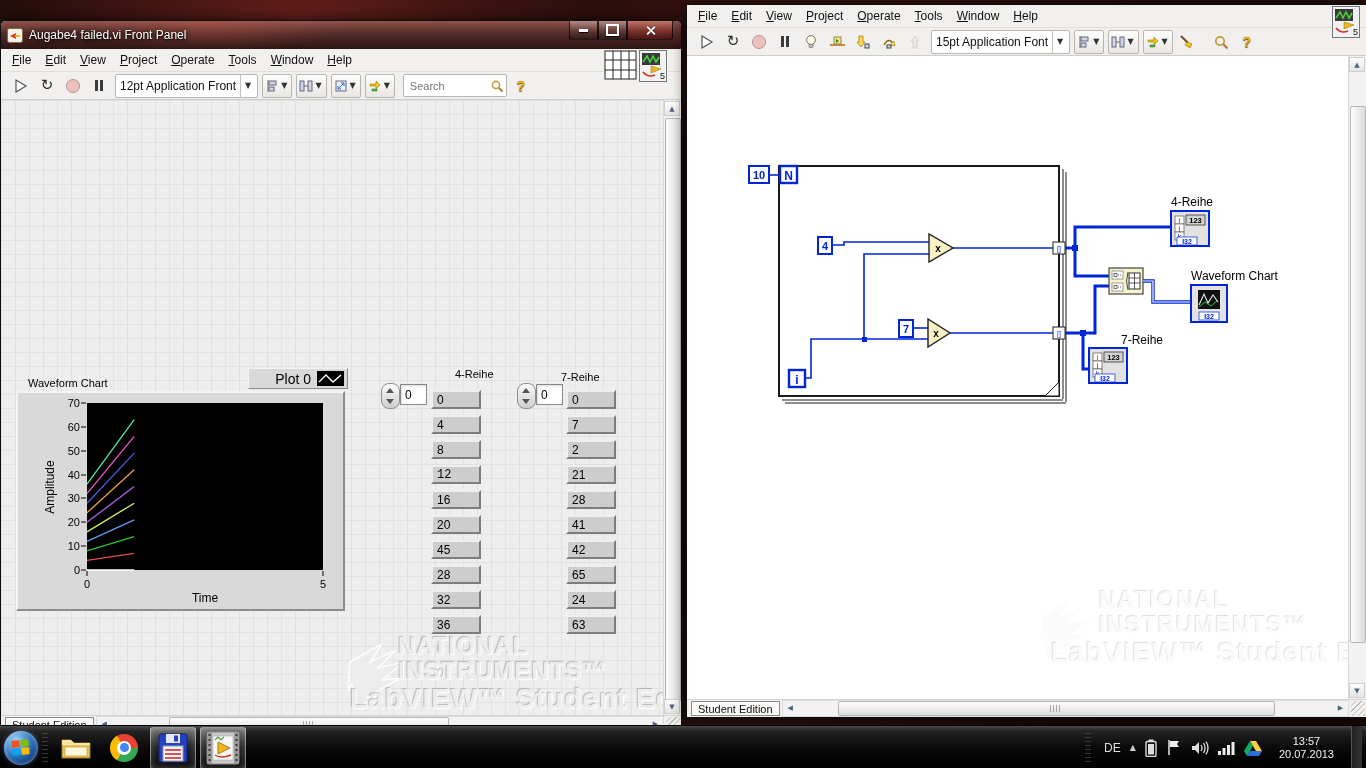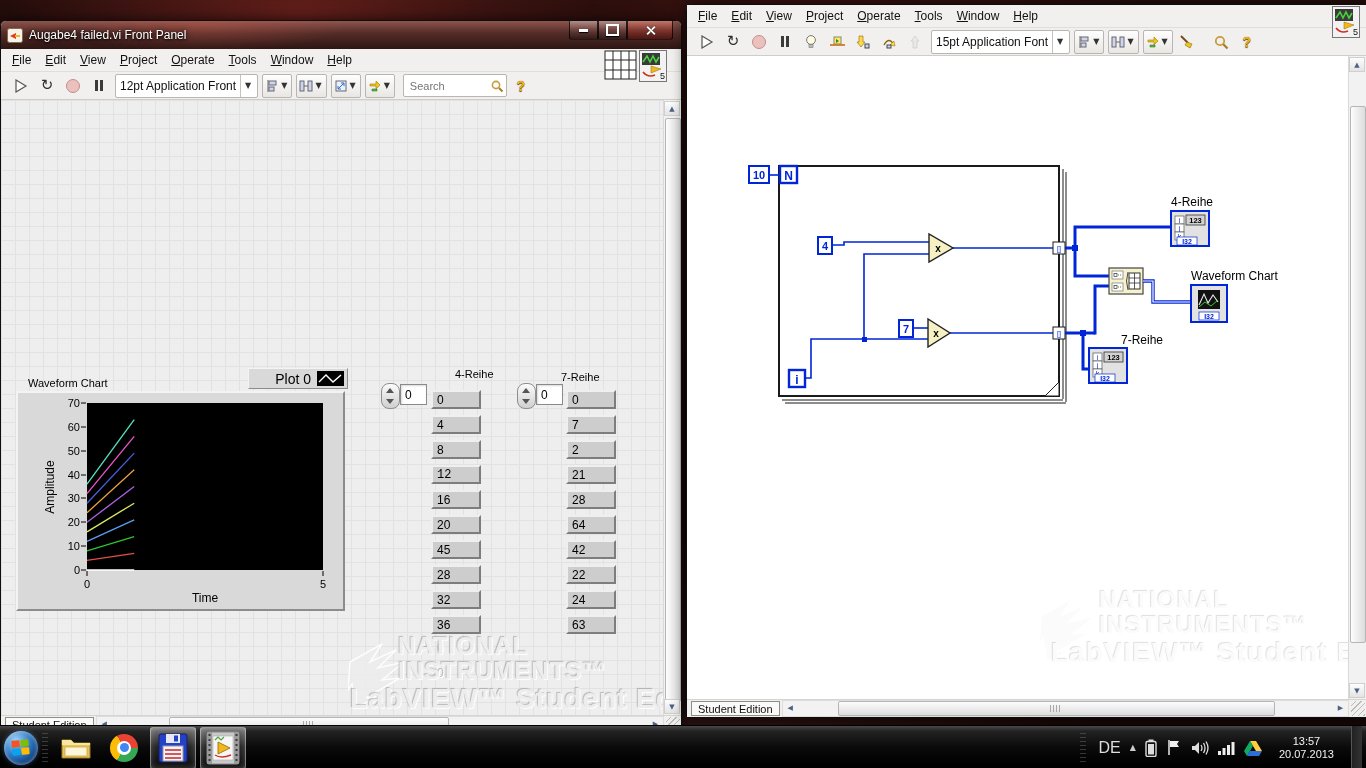--- a/index.html
+++ b/index.html
@@ -102,21 +102,21 @@
   .wm-bd .wm-line{color:#fbfbfb;text-shadow:-1px -1px 1px rgba(0,0,0,.13),1px 1px 1px rgba(255,255,255,1);}
   
   .taskbar{position:absolute;left:0;top:725px;width:1366px;height:43px;
     background:linear-gradient(#4a4a4a,#222 12%,#0a0a0a 50%,#000 90%);border-top:1px solid #000;display:flex;align-items:center;}
   .tb-sep{width:6px;height:30px;margin:0 4px;background:
     repeating-linear-gradient(#666 0 1px, transparent 1px 4px);background-size:1px 100%;background-position:2px 0;background-repeat:repeat-x;opacity:.5;}
   .task-btn{width:44px;height:40px;display:flex;align-items:center;justify-content:center;border-radius:3px;margin:0 2px;}
   .task-btn.active{border:1px solid rgba(255,255,255,.45);
     background:linear-gradient(rgba(255,255,255,.35),rgba(255,255,255,.12) 45%,rgba(255,255,255,.05));box-shadow:inset 0 0 6px rgba(255,255,255,.25);}
   .tray{margin-left:auto;display:flex;align-items:center;gap:9px;padding-right:4px;color:#eee;}
-  .tray .lang{font-size:16px;color:#ddd;}
+  .tray .lang{font-size:12px;color:#ddd;}
   .tray .chev{font-size:8px;color:#ccc;font-family:"DejaVu Sans",sans-serif;}
   .clock{text-align:center;font-size:11px;color:#f2f2f2;line-height:13px;padding:0 8px;}
   .show-desktop{width:10px;height:43px;border-left:1px solid #555;background:linear-gradient(90deg,#222,#333);}
   .orb{width:34px;height:34px;margin-left:4px;border-radius:50%;position:relative;
     background:radial-gradient(circle at 35% 28%, #9fd4f5, #2e78c4 45%, #0d3a78 75%, #061f46);box-shadow:inset 0 0 4px rgba(255,255,255,.6),0 0 5px rgba(120,180,255,.35);}
   .orb .flag{position:absolute;left:8px;top:9px;width:17px;height:15px;display:grid;grid-template-columns:8px 8px;grid-template-rows:7px 7px;gap:1px;transform:rotate(-6deg);}
   .orb .flag i{border-radius:1px;}
   
   text{font-family:"Liberation Sans",sans-serif;}
 </style>
@@ -321,23 +321,23 @@
           <i class="up"></i>
           <i class="dn"></i>
         </div>
       <div class="idx-field" style="left:535px;top:284px;">0</div>
       <div>
         <div class="arr-cell" style="left:565px;top:290px;">0</div>
         <div class="arr-cell" style="left:565px;top:315px;">7</div>
         <div class="arr-cell" style="left:565px;top:340px;">2</div>
         <div class="arr-cell" style="left:565px;top:365px;text-align:right;">21</div>
         <div class="arr-cell" style="left:565px;top:390px;">28</div>
-        <div class="arr-cell" style="left:565px;top:415px;">64</div>
+        <div class="arr-cell" style="left:565px;top:415px;">41</div>
         <div class="arr-cell" style="left:565px;top:440px;">42</div>
-        <div class="arr-cell" style="left:565px;top:465px;">22</div>
+        <div class="arr-cell" style="left:565px;top:465px;">65</div>
         <div class="arr-cell" style="left:565px;top:490px;">24</div>
         <div class="arr-cell" style="left:565px;top:515px;">63</div>
       </div>
 
       <div class="wm wm-fp" style="left:345px;top:530px;width:310px;height:90px;">
         <svg width="62" height="72" viewBox="0 0 62 72" style="position:absolute;left:2px;top:6px;">
           <path d="M2 26 L34 8 L22 26 L48 14 L30 32 L56 26 L34 44 L52 42 L18 62 L34 60 L8 71 L4 48 L0 54 Z" fill="#ededed" stroke="#ffffff" stroke-width="1.5" style="filter:none" opacity=".9"></path>
         </svg>
         <span class="wm-line" style="left:52px;top:2px;font-size:24px;">NATIONAL</span>
         <span class="wm-line" style="left:52px;top:27px;font-size:24px;">INSTRUMENTS™</span>

